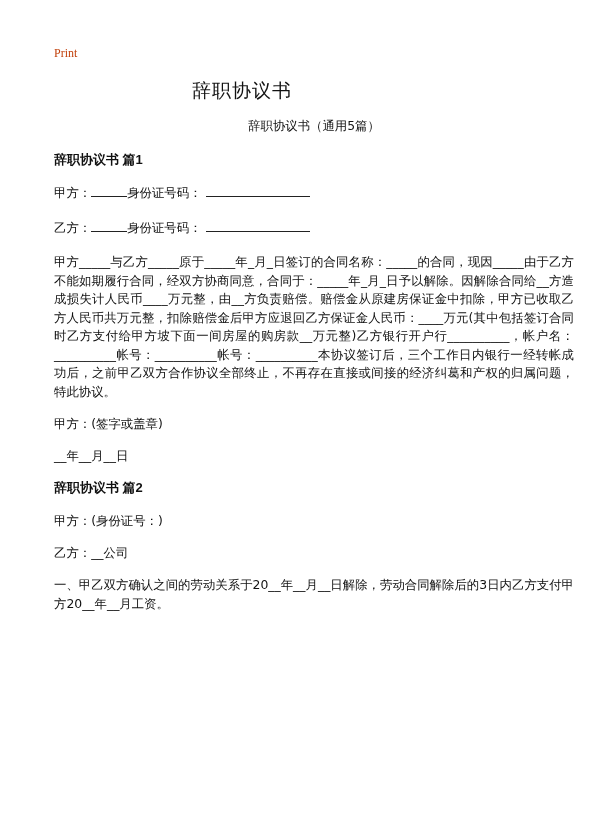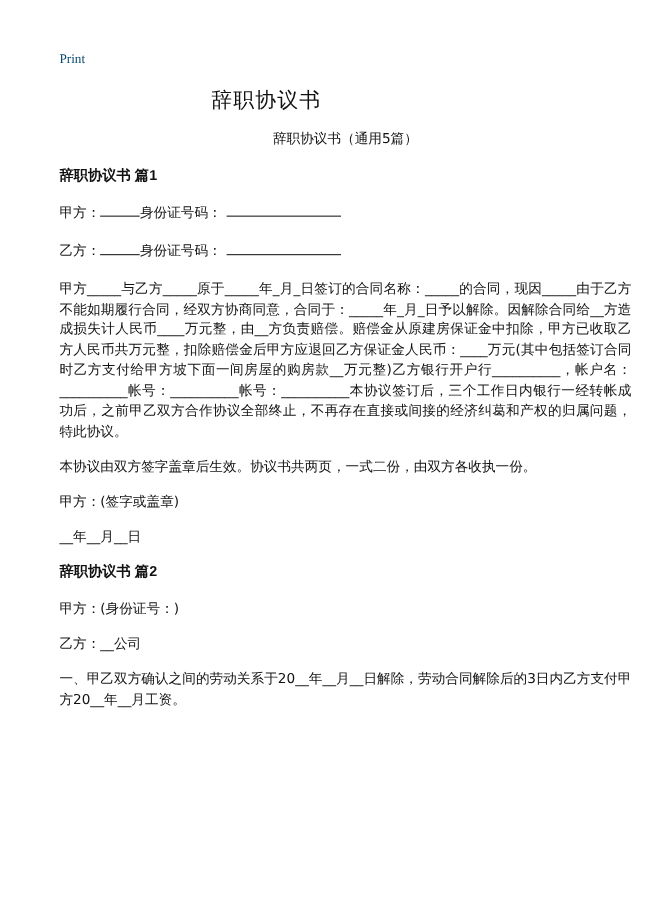--- a/index.html
+++ b/index.html
@@ -21,21 +21,21 @@
       top: 0;
       width: 600px;
       height: 828px;
     }
     .print-link {
       position: absolute;
       left: 54px;
       top: 46px;
       font-family: "Liberation Serif", "DejaVu Serif", serif;
       font-size: 12px;
-      color: #0c4a6e;
+      color: #c2410c;
       text-decoration: none;
     }
     .doc-title {
       position: absolute;
       left: 0;
       width: 484px;
       top: 78px;
       text-align: center;
       font-size: 19px;
       font-weight: normal;
@@ -89,21 +89,20 @@
     <p class="field-line">
       <span>甲方：</span><span class="blank" style="width:36px"></span><span>身份证号码：</span><span class="blank" style="width:104px; margin-left:4px"></span>
     </p>
 
     <p class="field-line">
       <span>乙方：</span><span class="blank" style="width:36px"></span><span>身份证号码：</span><span class="blank" style="width:104px; margin-left:4px"></span>
     </p>
 
     <p class="para">甲方_____与乙方_____原于_____年_月_日签订的合同名称：_____的合同，现因_____由于乙方不能如期履行合同，经双方协商同意，合同于：_____年_月_日予以解除。因解除合同给__方造成损失计人民币____万元整，由__方负责赔偿。赔偿金从原建房保证金中扣除，甲方已收取乙方人民币共万元整，扣除赔偿金后甲方应退回乙方保证金人民币：____万元(其中包括签订合同时乙方支付给甲方坡下面一间房屋的购房款__万元整)乙方银行开户行__________，帐户名：__________帐号：__________帐号：__________本协议签订后，三个工作日内银行一经转帐成功后，之前甲乙双方合作协议全部终止，不再存在直接或间接的经济纠葛和产权的归属问题，特此协议。</p>
 
-    <p>本协议由双方签字盖章后生效。协议书共两页，一式二份，由双方各收执一份。</p>
 
     <p>甲方：(签字或盖章)</p>
 
 
     <p>__年__月__日</p>
 
     <p class="section-heading">辞职协议书 篇2</p>
 
     <p>甲方：(身份证号：)</p>
 

